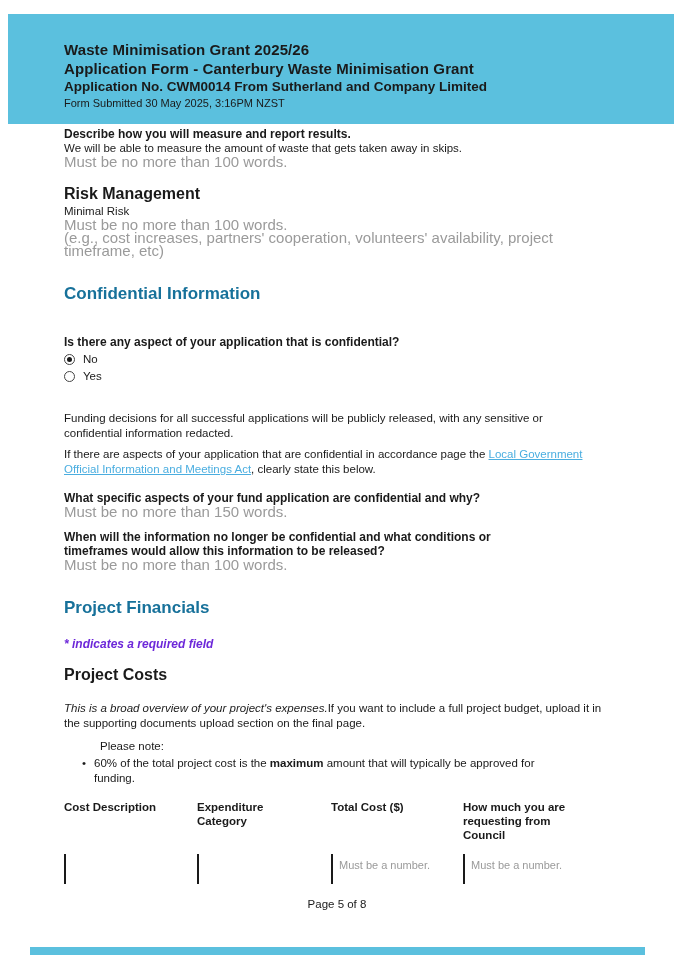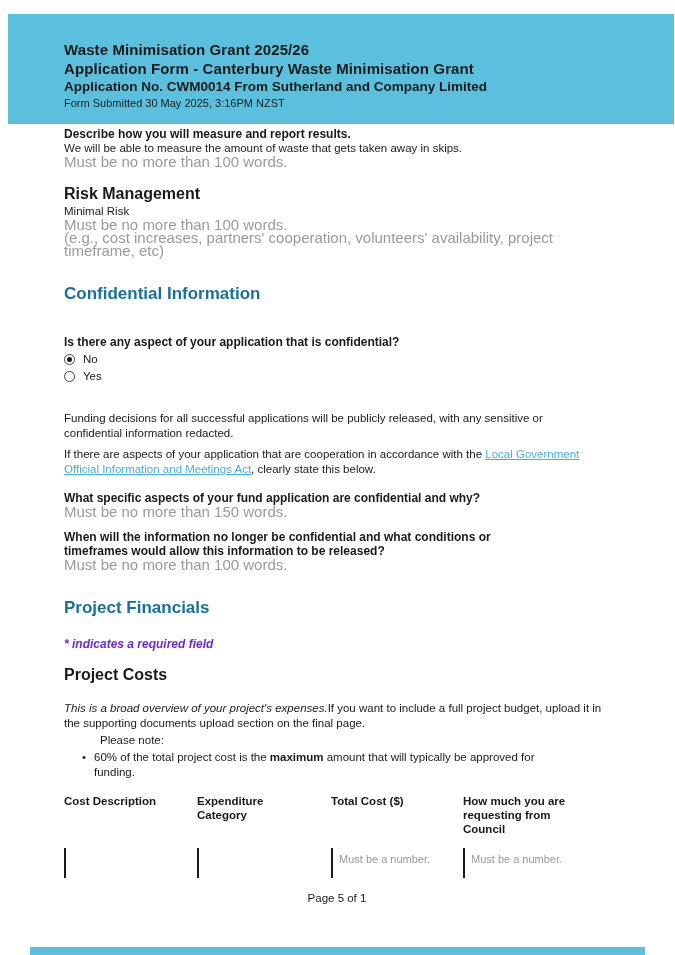--- a/index.html
+++ b/index.html
@@ -33,21 +33,21 @@
   .mt-conf-h { margin-top:26px; }
   .mt-q3 { margin-top:30px; }
   .mt-p1 { margin-top:28px; }
   .mt-p2 { margin-top:6px; }
   .mt-q4 { margin-top:14px; }
   .mt-q5 { margin-top:12px; }
   .mt-fin-h { margin-top:26px; }
   .mt-req { margin-top:18px; }
   .mt-costs-h { margin-top:14px; }
   .mt-intro { margin-top:16px; }
-  .mt-note { margin-top:2px;padding-left:36px; }
+  .mt-note { margin-top:8px;padding-left:36px; }
   .mt-bullet { margin-top:2px; }
   .mt-table { margin-top:14px; }
   .mt-pageno { margin-top:13px; }
   
   .radio-row { display:flex; align-items:center; gap:8px; margin-top:3px; height:14px; cursor:pointer; }
   .radio {
     width:11px; height:11px; border:1px solid #444; border-radius:50%;
     display:inline-flex; align-items:center; justify-content:center; background:#fff; flex:0 0 auto;
   }
   .radio.selected::after { content:""; width:5px; height:5px; border-radius:50%; background:#1a1a1a; display:block; }
@@ -96,21 +96,21 @@
       <span class="radio selected"></span>
       <span class="radio-label">No</span>
     </div>
     <div class="radio-row">
       <span class="radio"></span>
       <span class="radio-label">Yes</span>
     </div>
 
     <div class="para mt-p1">Funding decisions for all successful applications will be publicly released, with any sensitive or confidential information redacted.</div>
 
-    <div class="para mt-p2"><span>If there are aspects of your application that are cooperation in accordance with the </span><a class="link">Local Government Official Information and Meetings Act</a><span>, clearly state this below.</span></div>
+    <div class="para mt-p2"><span>If there are aspects of your application that are confidential in accordance page the </span><a class="link">Local Government Official Information and Meetings Act</a><span>, clearly state this below.</span></div>
 
     <div class="q mt-q4">What specific aspects of your fund application are confidential and why?</div>
     <div class="hint">Must be no more than 150 words.</div>
 
     <div class="q mt-q5" style="max-width:480px;">When will the information no longer be confidential and what conditions or timeframes would allow this information to be released?</div>
     <div class="hint">Must be no more than 100 words.</div>
 
     <div class="h1 mt-fin-h" style="color:#17719A;">Project Financials</div>
 
     <div class="required mt-req">* indicates a required field</div>
@@ -131,19 +131,19 @@
       <div class="th">Expenditure Category</div>
       <div class="th">Total Cost ($)</div>
       <div class="th">How much you are requesting from Council</div>
 
       <div class="cell"><span class="ph"></span></div>
       <div class="cell"><span class="ph"></span></div>
       <div class="cell"><span class="ph">Must be a number.</span></div>
       <div class="cell"><span class="ph">Must be a number.</span></div>
     </div>
 
-    <div class="pageno mt-pageno">Page 5 of 1</div>
+    <div class="pageno mt-pageno">Page 5 of 8</div>
 
   </div>
 
   <div class="bottom-bar"></div>
 
 </div>
 
 </body></html>

